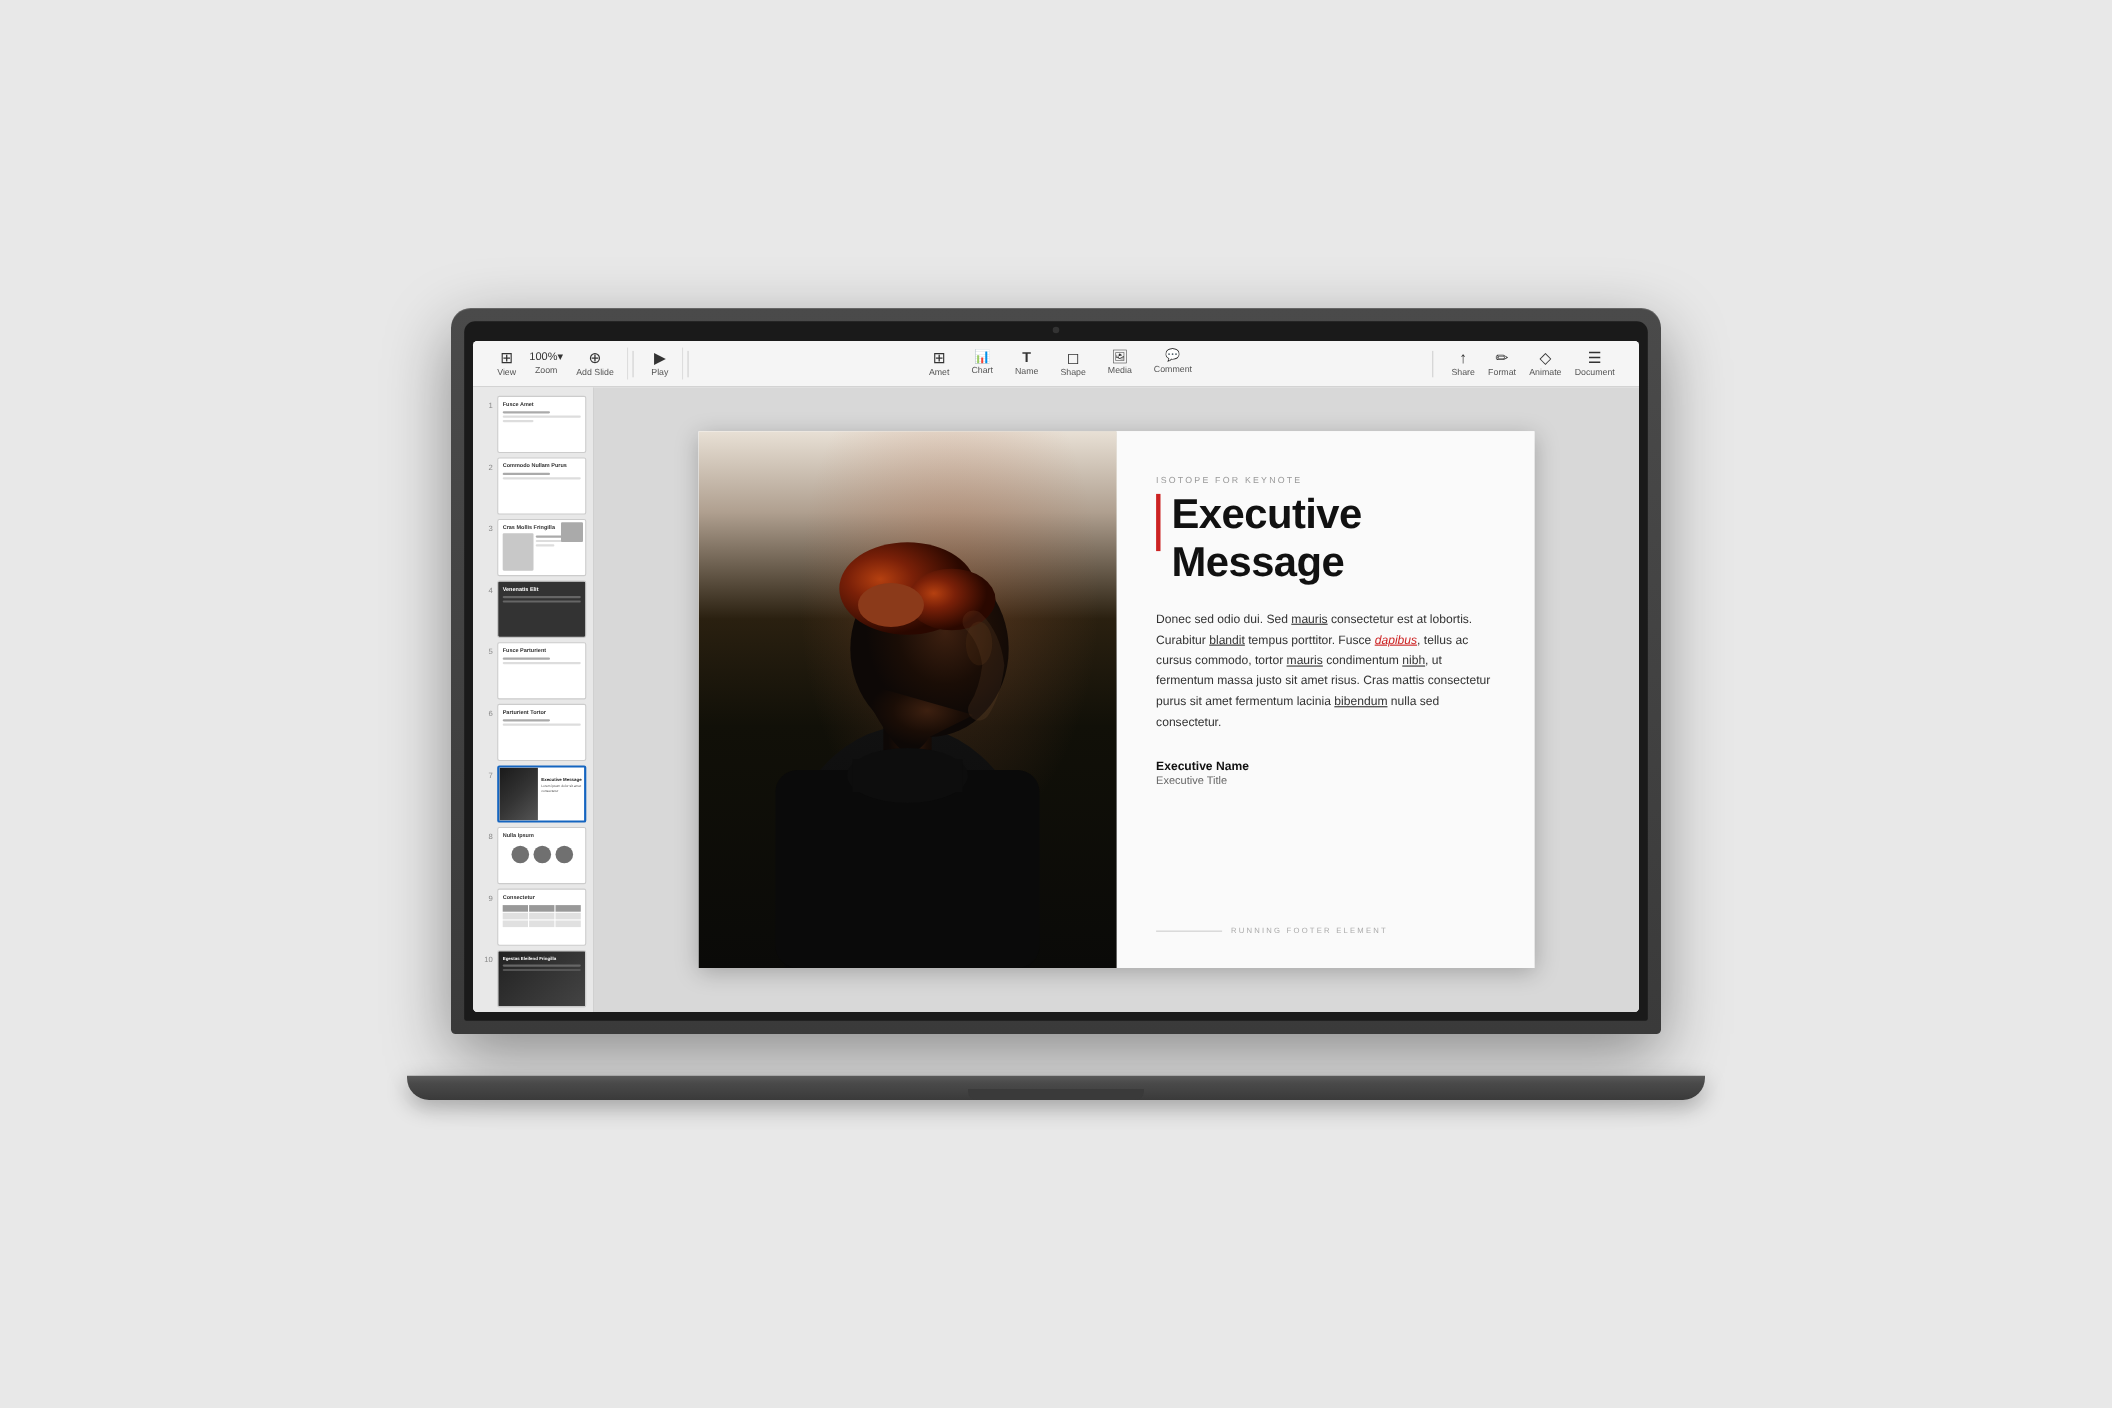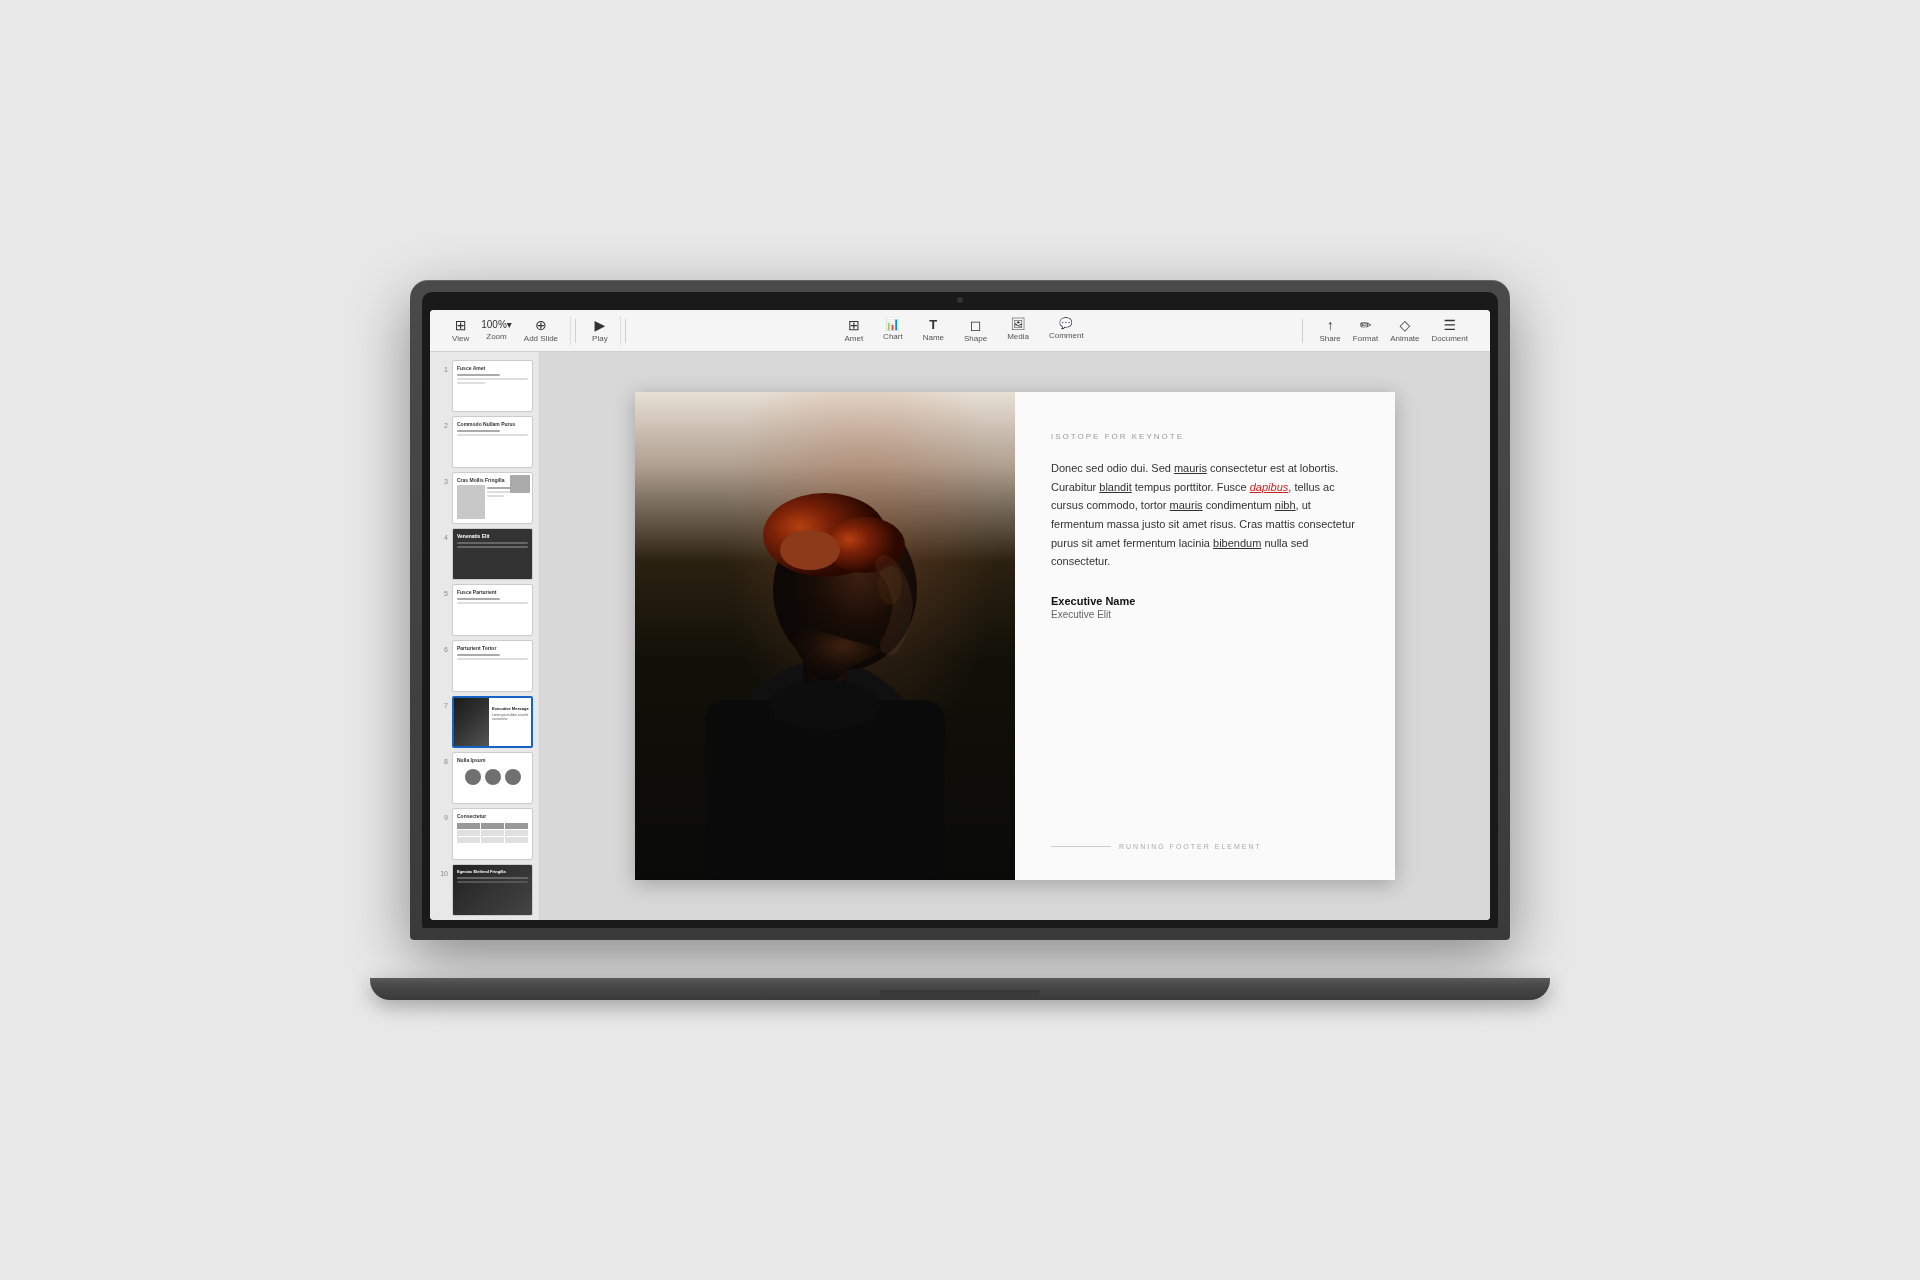--- a/index.html
+++ b/index.html
@@ -241,21 +241,21 @@
 
     .slide-content-inner {
       flex: 1;
     }
 
     .slide-subtitle {
       font-size: 8px;
       letter-spacing: 2px;
       color: #999;
       text-transform: uppercase;
-      margin-bottom: 18px;
+      margin-bottom: 6px;
     }
 
     .slide-title-block {
       display: flex;
       gap: 10px;
       margin-bottom: 20px;
     }
 
     .slide-red-bar {
       width: 4px;
@@ -705,35 +705,42 @@
                   <rect x="140" y="300" width="100" height="30" fill="#0d0d0d"></rect>
 
                   <path d="M 250 175 Q 265 190 268 215 Q 265 240 255 255" stroke="rgba(150,100,60,0.15)" stroke-width="20" fill="none" stroke-linecap="round"></path>
                 </svg>
               </div>
 
               <div class="slide-content">
                 <div class="slide-content-inner">
                   <div class="slide-subtitle">ISOTOPE FOR KEYNOTE</div>
 
+                  <div class="slide-title-block">
+                    <div class="slide-red-bar"></div>
+                    <div class="slide-title">
+                      <span>Executive</span><br>
+                      <span>Message</span>
+                    </div>
+                  </div>
 
                   <div class="slide-body">
                     Donec sed odio dui. Sed <span class="underline">mauris</span>
                     consectetur est at lobortis. Curabitur
                     <span class="underline">blandit</span> tempus porttitor. Fusce <span class="red-underline">dapibus</span>,
                     tellus ac cursus commodo, tortor <span class="underline">mauris</span>
                     condimentum <span class="underline">nibh</span>, ut fermentum massa
                     justo sit amet risus. Cras mattis
                     consectetur purus sit amet fermentum
                     lacinia <span class="underline">bibendum</span> nulla sed consectetur.
                   </div>
 
                   <div class="slide-author">
                     <div class="slide-author-name">Executive Name</div>
-                    <div class="slide-author-title">Executive Elit</div>
+                    <div class="slide-author-title">Executive Title</div>
                   </div>
                 </div>
 
                 <div class="slide-footer">
                   <div class="slide-footer-line"></div>
                   <div class="slide-footer-text">RUNNING FOOTER ELEMENT</div>
                 </div>
               </div>
 
             </div>

